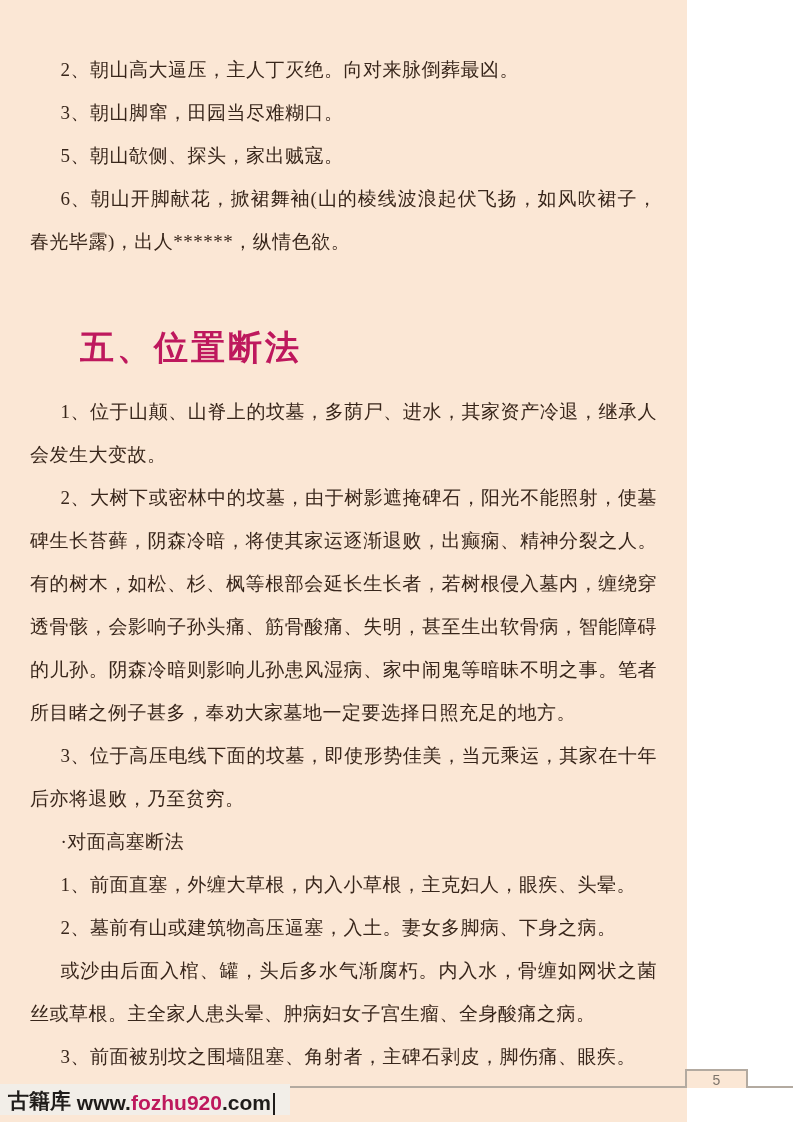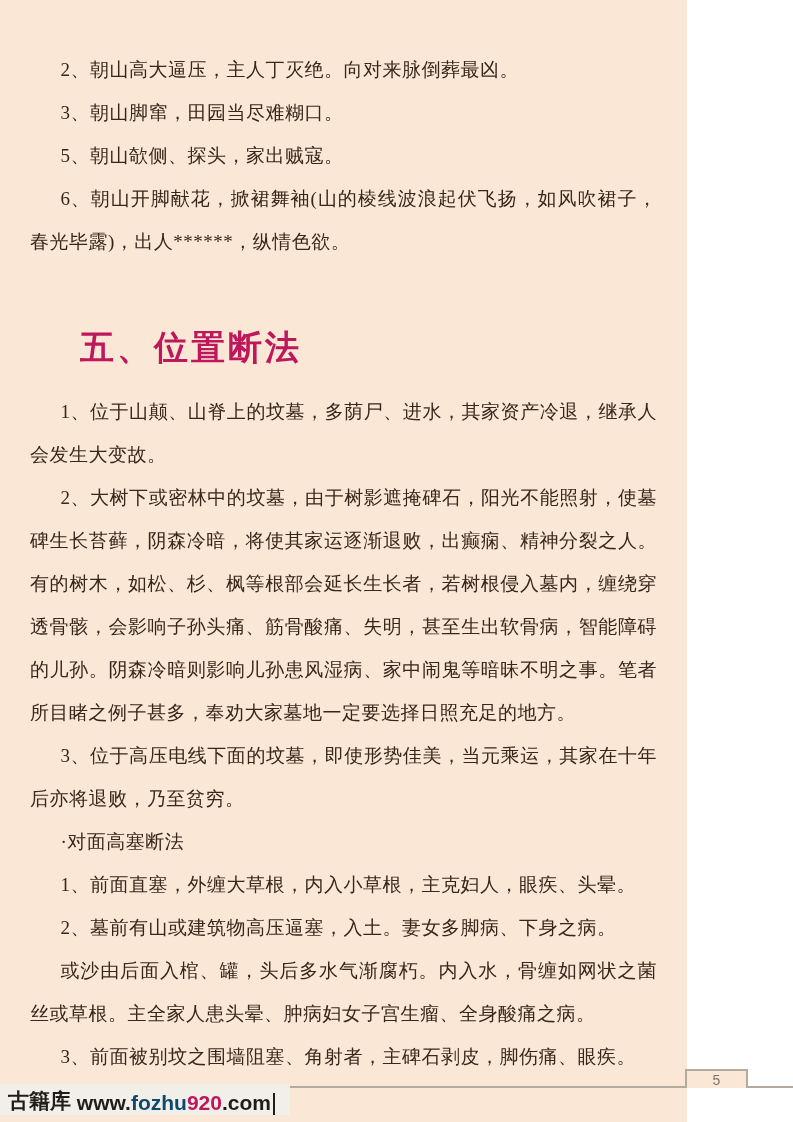--- a/index.html
+++ b/index.html
@@ -124,19 +124,19 @@
     <div class="rule-left"></div>
     <div class="rule-tab">
       <span>5</span>
     </div>
     <div class="rule-right"></div>
   </div>
 
   <div class="watermark">
     <span>古籍库 </span>
     <span>www.</span>
-    <span style="color: #0c4a6e;">fozhu</span>
+    <span style="color: #be185d;">fozhu</span>
     <span style="color: #be185d;">920</span>
     <span>.com</span>
     <span class="wm-cursor"></span>
   </div>
 
 </div>
 
 </body></html>

